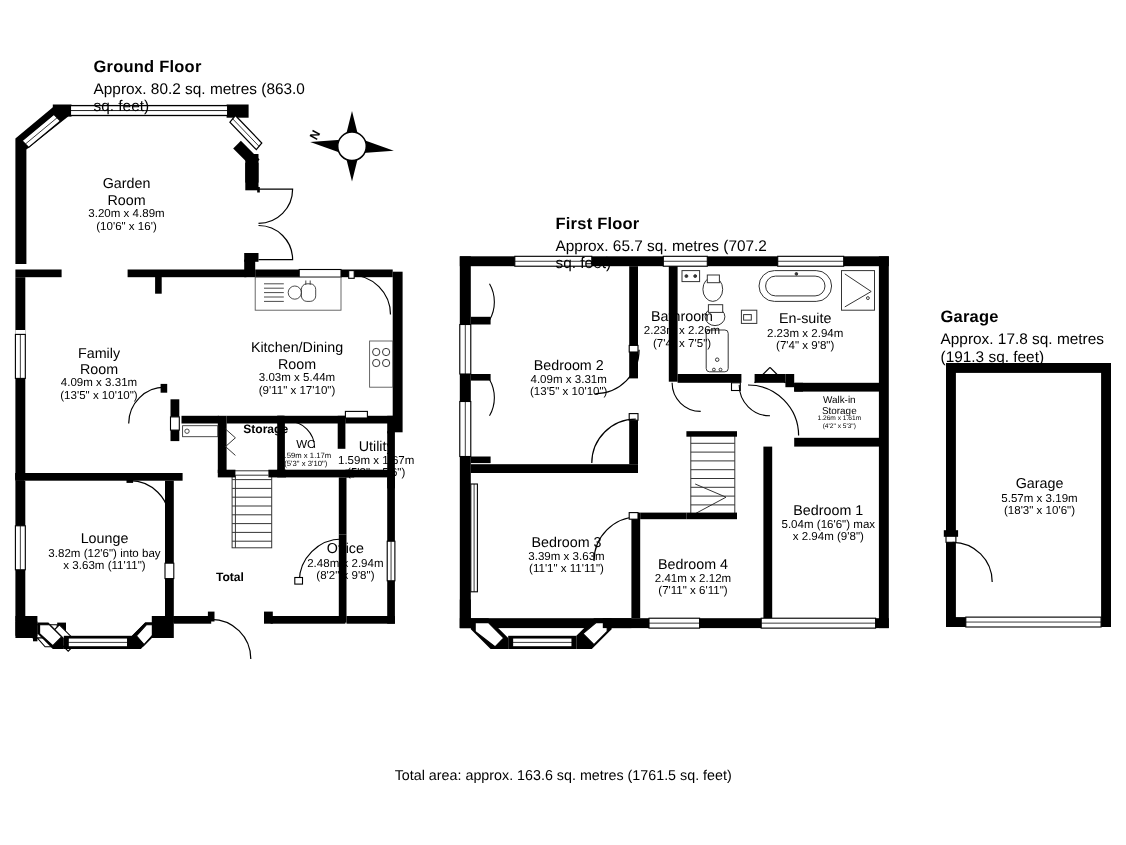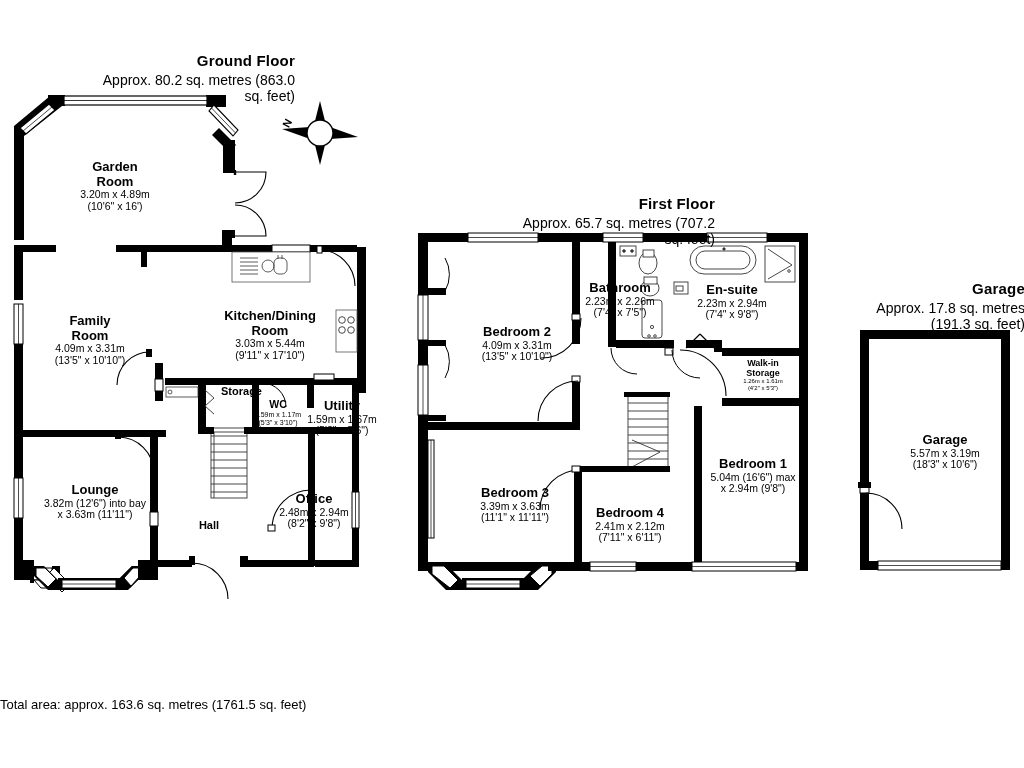--- a/index.html
+++ b/index.html
@@ -3,37 +3,37 @@
 <meta charset="utf-8">
 <style>
   html,body{margin:0;padding:0;background:#ffffff;}
   body{width:1024px;height:768px;position:relative;overflow:hidden;
        font-family:"Liberation Sans",sans-serif;color:#000;}
   .plan{position:absolute;inset:0;}
   svg{display:block;}
 
   
   .lbl{position:absolute;text-align:center;line-height:1.12;}
-  .lbl .nm{font-weight:bold;}
+  .lbl .nm{font-weight:normal;}
   .lbl .dm{font-weight:normal;}
 
-  .floor-title{position:absolute;text-align:right;}
+  .floor-title{position:absolute;text-align:left;}
   .floor-title .t{font-size:15px;font-weight:bold;letter-spacing:.2px;}
   .floor-title .s{font-size:14px;font-weight:normal;margin-top:3px;}
 
   
   .sz-room .nm{font-size:13px;}
   .sz-room .dm{font-size:10.5px;}
   .sz-small .nm{font-size:10.5px;}
   .sz-small .dm{font-size:7px;}
   .sz-mini .nm{font-size:9px;}
   .sz-mini .dm{font-size:6px;}
   .sz-tag{font-size:11px;font-weight:bold;}
 
-  .total{position:absolute;left:0;right:0;top:697px;
+  .total{position:absolute;left:0;right:0;top:697px;text-align:center;
          font-size:13px;}
 </style>
 </head>
 <body>
 
 <div class="plan">
 
   <svg width="1024" height="768" style="position:absolute;left:0;top:0">
 
     <g>
@@ -409,21 +409,21 @@
     <div class="nm">Utility</div>
     <div class="dm">1.59m x 1.67m</div>
     <div class="dm">(5'3" x 5'6")</div>
   </div>
 
   <div class="lbl" style="left:196px;top:385px;width:66px;text-align:right;">
     <div class="sz-tag">Storage</div>
   </div>
 
   <div class="lbl" style="left:178px;top:519px;width:62px;">
-    <div class="sz-tag">Hall</div>
+    <div class="sz-tag">Total</div>
   </div>
 
   <div class="lbl sz-room" style="left:435px;top:325px;width:164px;">
     <div class="nm">Bedroom 2</div>
     <div class="dm">4.09m x 3.31m</div>
     <div class="dm">(13'5" x 10'10")</div>
   </div>
 
   <div class="lbl sz-room" style="left:566px;top:281px;width:108px;">
     <div class="nm">Bathroom</div>

